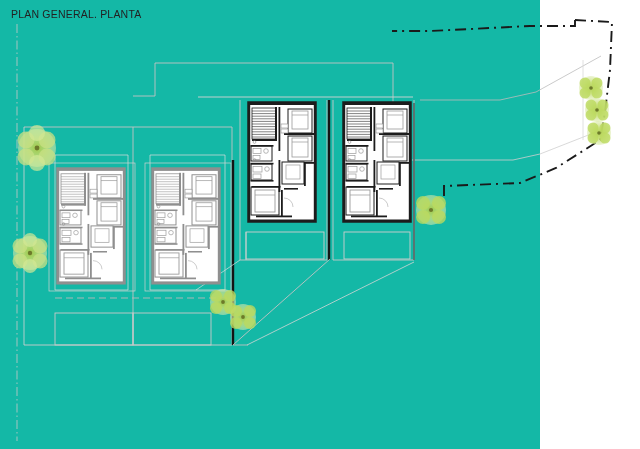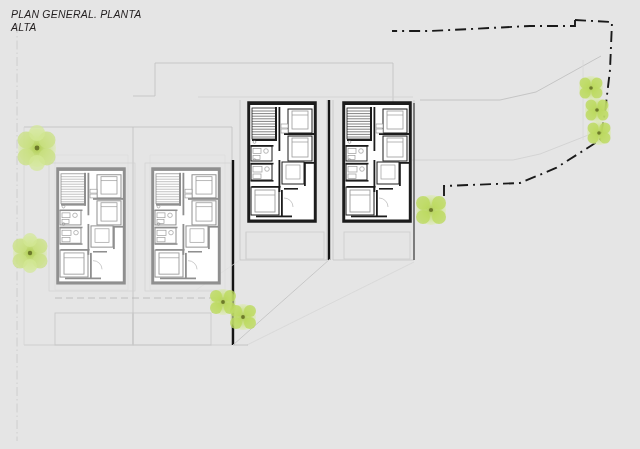--- a/index.html
+++ b/index.html
@@ -10,24 +10,23 @@
   body {
     width: 640px;
     height: 449px;
     position: relative;
     overflow: hidden;
     font-family: "Liberation Sans", sans-serif;
   }
   #plan-root {
     position: absolute;
     left: 0; top: 0;
-    width: 640px;
+    width: 540px;
     height: 449px;
-    background: #e5e5e5;
-    font-style: italic;
+    background: #14b8a6;
   }
   #title-block {
     position: absolute;
     left: 11px;
     top: 8px;
     width: 230px;
     z-index: 20;
     line-height: 1.22;
   }
   #title-block .ttl-line {
@@ -44,21 +43,20 @@
     display: block;
   }
 </style>
 </head>
 <body>
 
 <div id="plan-root">
 
   <div id="title-block">
     <div class="ttl-line">PLAN GENERAL. PLANTA</div>
-    <div class="ttl-line">ALTA</div>
   </div>
 
   <svg id="plan-svg" viewBox="0 0 640 449" xmlns="http://www.w3.org/2000/svg">
 
     <defs>
       <radialGradient id="canopyGrad" cx="50%" cy="50%" r="50%">
         <stop offset="0%" stop-color="#a9c944" stop-opacity="0.95"></stop>
         <stop offset="45%" stop-color="#c4de72" stop-opacity="0.85"></stop>
         <stop offset="100%" stop-color="#dcebae" stop-opacity="0.55"></stop>
       </radialGradient>

